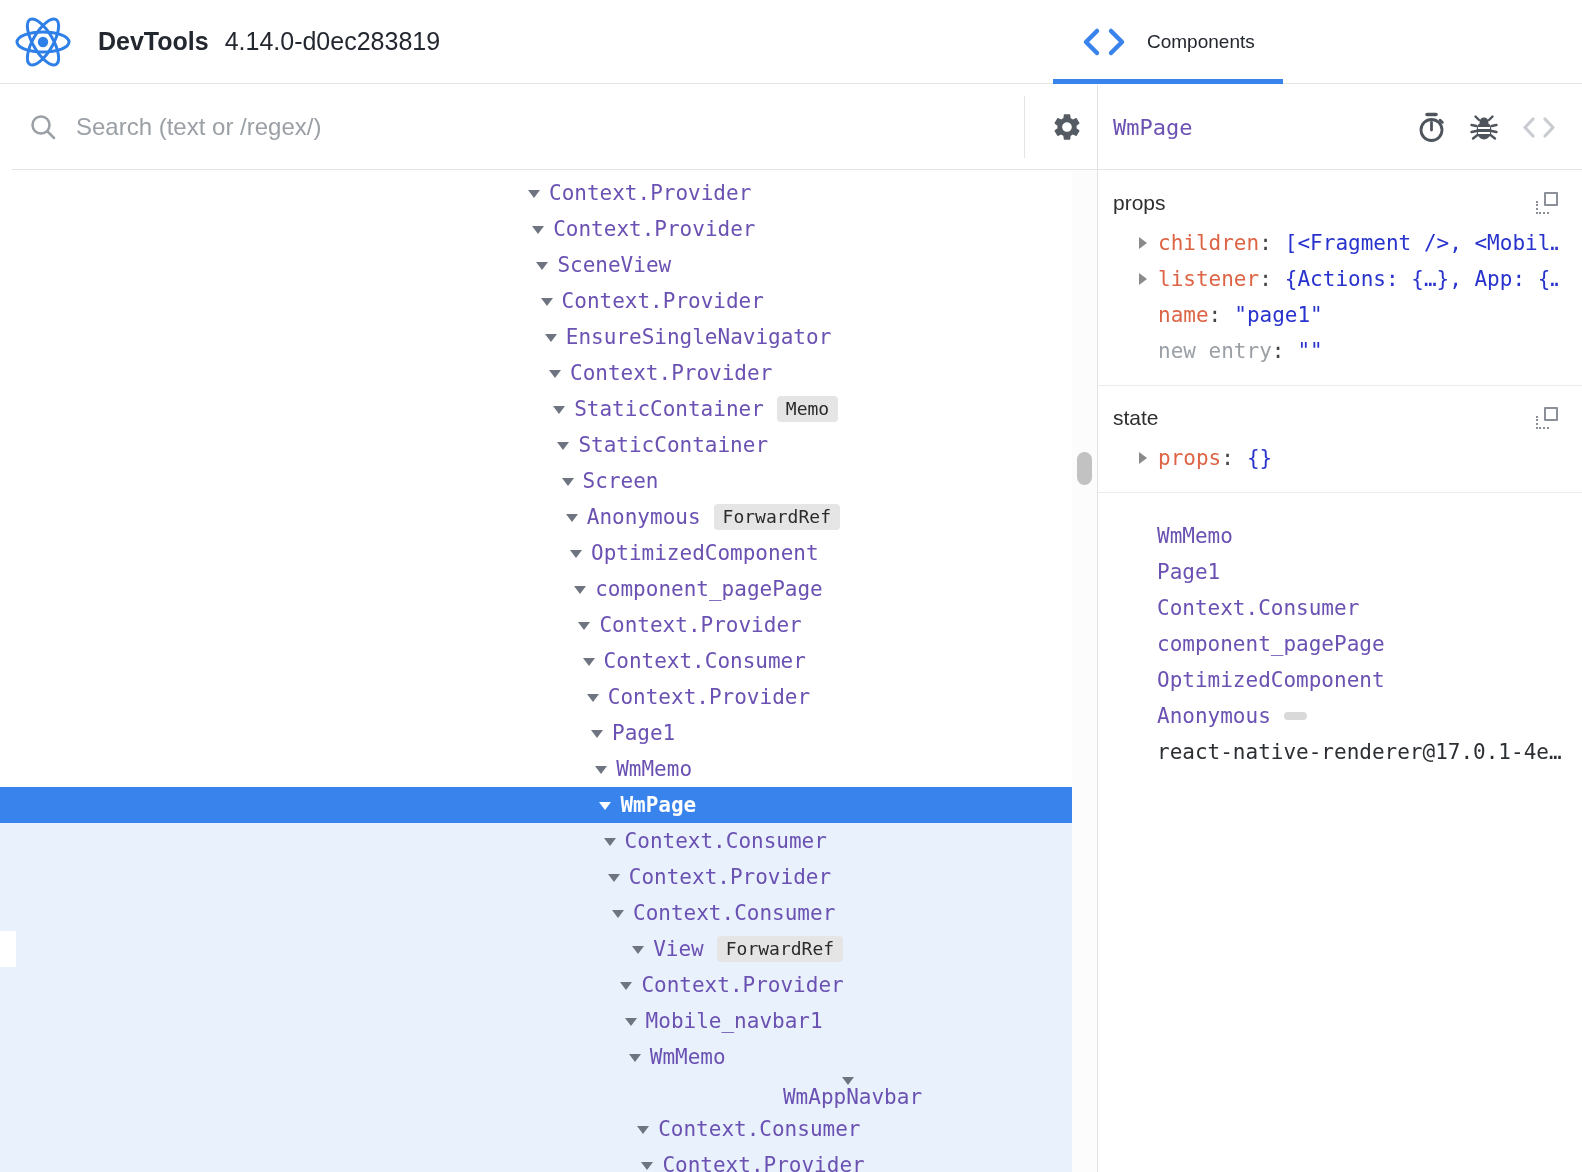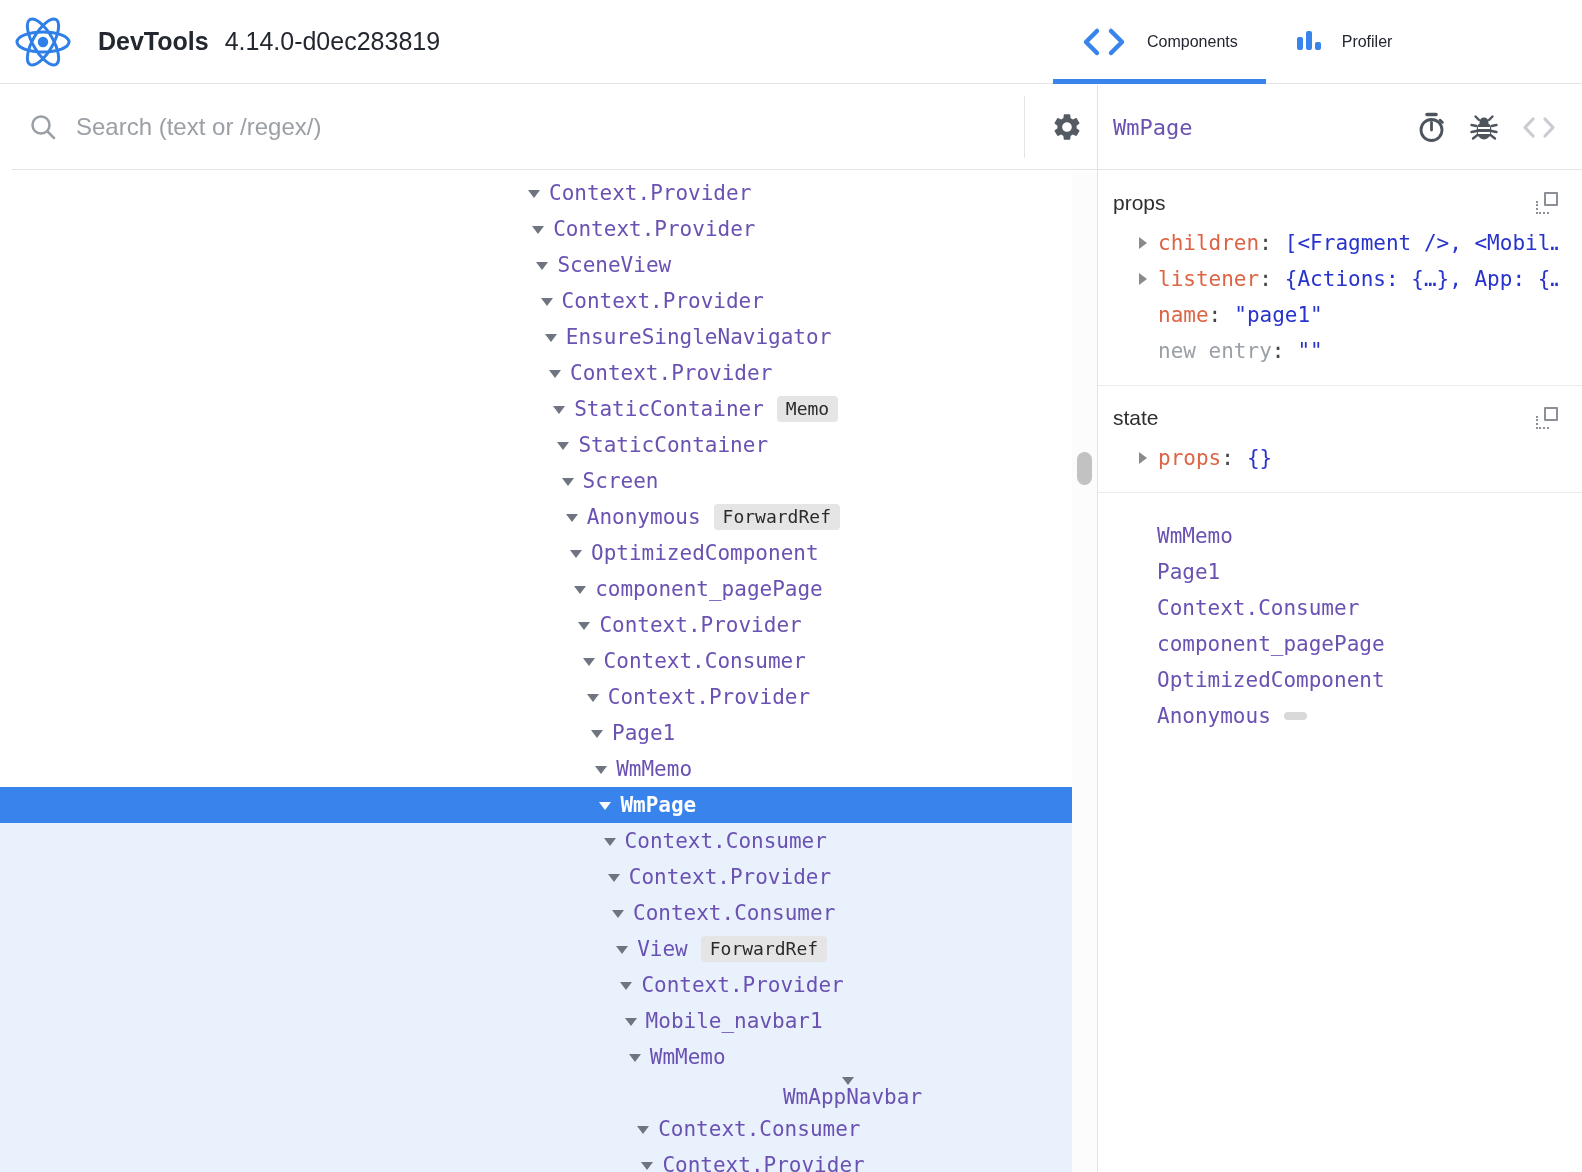--- a/index.html
+++ b/index.html
@@ -21,21 +21,21 @@
     background:#fff;
   }
   .logo-wrap { margin-left:14px; width:58px; height:58px; display:flex; align-items:center; justify-content:center; }
   .apptitle { margin-left:26px; font-size:25px; color:#23272f; white-space:nowrap; }
   .apptitle .t-name { font-weight:600; }
   .apptitle .t-ver  { font-weight:400; margin-left:9px; }
 
   .tabs { position:absolute; left:1053px; top:0; height:84px; display:flex; }
   .tab {
     height:100%; display:flex; align-items:center; gap:20px;
-    padding:0 28px; font-size:16px; font-weight:500; color:#23272f; cursor:default;
+    padding:0 28px; font-size:19px; font-weight:500; color:#23272f; cursor:default;
   }
   .tab.active { border-bottom:5px solid #3884ec; padding-top:5px; }
   .tab .tab-icon { display:flex; align-items:center; }
 
   
   .toolbar {
     position:absolute; top:85px; left:12px; width:1097px; height:85px;
     border-bottom:1px solid #e4e4e4;
     display:flex; align-items:center; background:#fff;
   }
@@ -154,30 +154,20 @@
 
   <div class="tabs">
     <div class="tab active">
       <span class="tab-icon">
         <svg width="46" height="30" viewBox="0 0 46 30" fill="none">
           <polyline points="16,4 5,15 16,26" stroke="#3884ec" stroke-width="4.5" stroke-linecap="round" stroke-linejoin="round"></polyline>
           <polyline points="30,4 41,15 30,26" stroke="#3884ec" stroke-width="4.5" stroke-linecap="round" stroke-linejoin="round"></polyline>
         </svg>
       </span>
       <span>Components</span>
-    </div>
-    <div class="tab">
-      <span class="tab-icon">
-        <svg width="28" height="28" viewBox="0 0 28 28">
-          <rect x="3" y="9" width="6" height="13" rx="2" fill="#3884ec"></rect>
-          <rect x="12" y="3" width="6" height="19" rx="2" fill="#3884ec"></rect>
-          <rect x="21" y="14" width="6" height="8" rx="2" fill="#3884ec"></rect>
-        </svg>
-      </span>
-      <span>Profiler</span>
     </div>
   </div>
 </div>
 
 <div class="toolbar">
   <span class="search-icon-wrap">
     <svg width="30" height="30" viewBox="0 0 30 30" fill="none">
       <circle cx="13" cy="13" r="8.5" stroke="#9aa0a6" stroke-width="2.5"></circle>
       <line x1="19.5" y1="19.5" x2="26" y2="26" stroke="#9aa0a6" stroke-width="2.5" stroke-linecap="round"></line>
     </svg>
@@ -319,21 +309,21 @@
       <span class="cname">Context.Consumer</span>
     </div>
     <div class="tree-row subtree" style="top: 688px; padding-left: 607.8px;">
       <span class="tri"></span>
       <span class="cname">Context.Provider</span>
     </div>
     <div class="tree-row subtree" style="top: 724px; padding-left: 612px;">
       <span class="tri"></span>
       <span class="cname">Context.Consumer</span>
     </div>
-    <div class="tree-row subtree" style="top: 760px; padding-left: 616.2px;">
+    <div class="tree-row subtree" style="top: 760px; padding-left: 616.2px; margin-left: 16px;">
       <span class="tri"></span>
       <span class="cname">View</span>
       <span class="hoc-badge">ForwardRef</span>
     </div>
     <div class="tree-row subtree" style="top: 796px; padding-left: 620.4px;">
       <span class="tri"></span>
       <span class="cname">Context.Provider</span>
     </div>
     <div class="tree-row subtree" style="top: 832px; padding-left: 624.6px;">
       <span class="tri"></span>
@@ -393,16 +383,17 @@
   </div>
 
   <div class="section">
     <div class="rendered-list" id="rendered-list">
         <div class="rendered-item"><span class="rname component">WmMemo</span></div>
         <div class="rendered-item"><span class="rname component">Page1</span></div>
         <div class="rendered-item"><span class="rname component">Context.Consumer</span></div>
         <div class="rendered-item"><span class="rname component">component_pagePage</span></div>
         <div class="rendered-item"><span class="rname component">OptimizedComponent</span></div>
         <div class="rendered-item"><span class="rname component">Anonymous</span><span class="anon-pill"></span></div>
+        <div class="rendered-item"><span class="rname plain">react-native-renderer@17.0.1-4e…</span></div>
       </div>
   </div>
 
 </div>
 
 </body></html>

